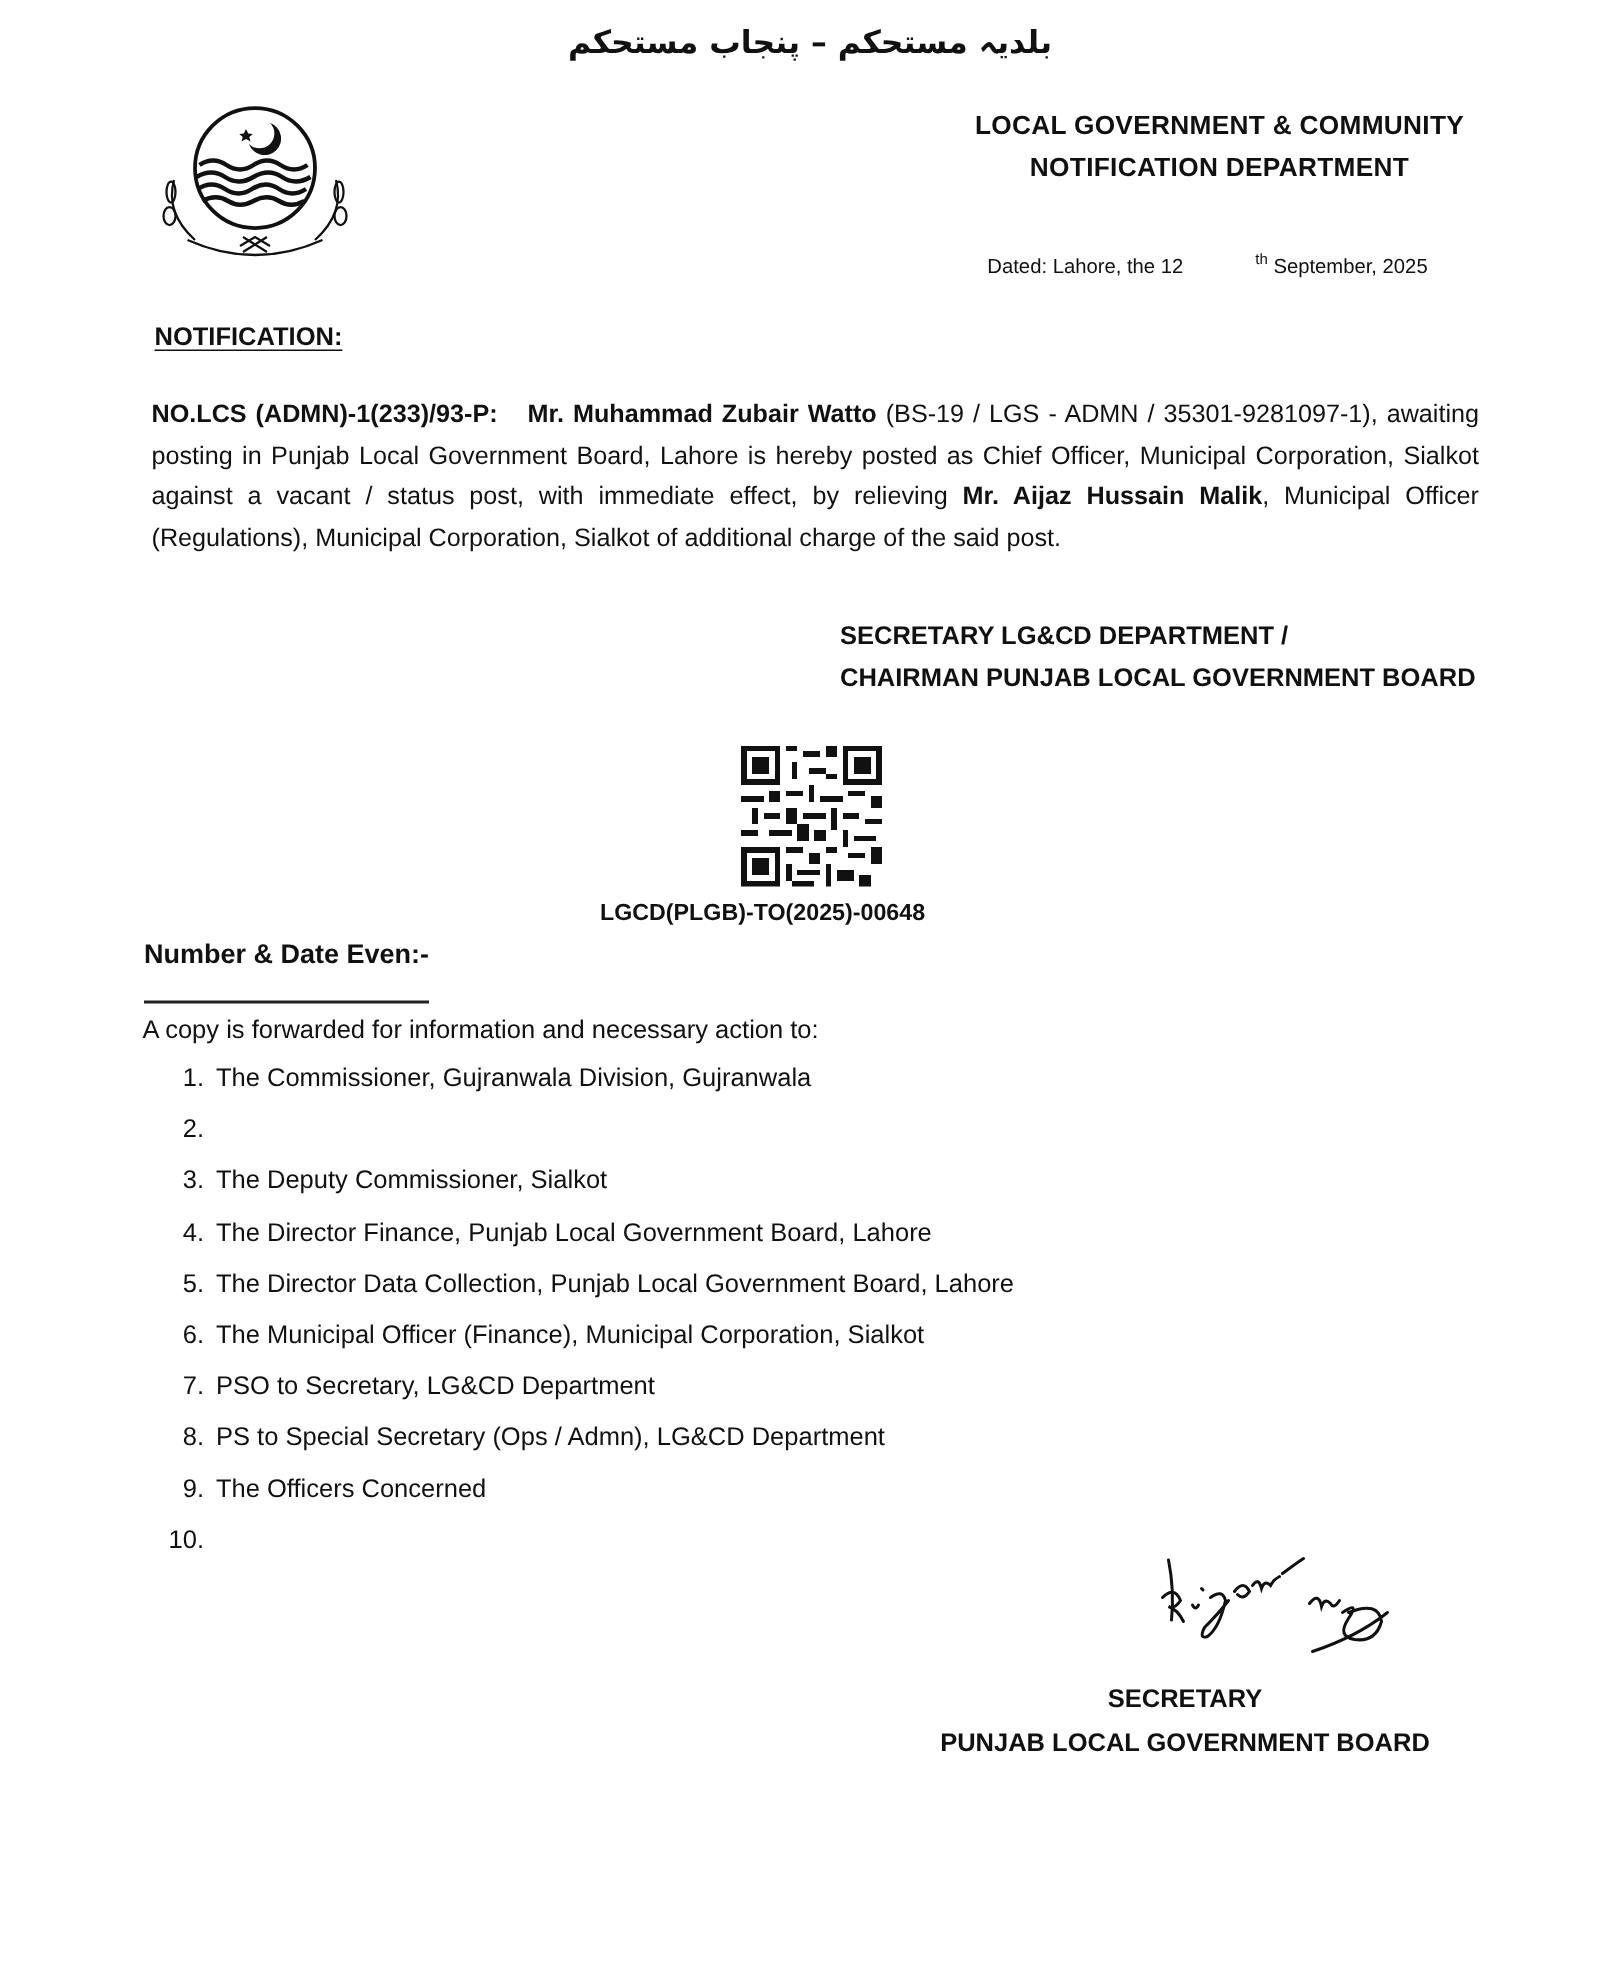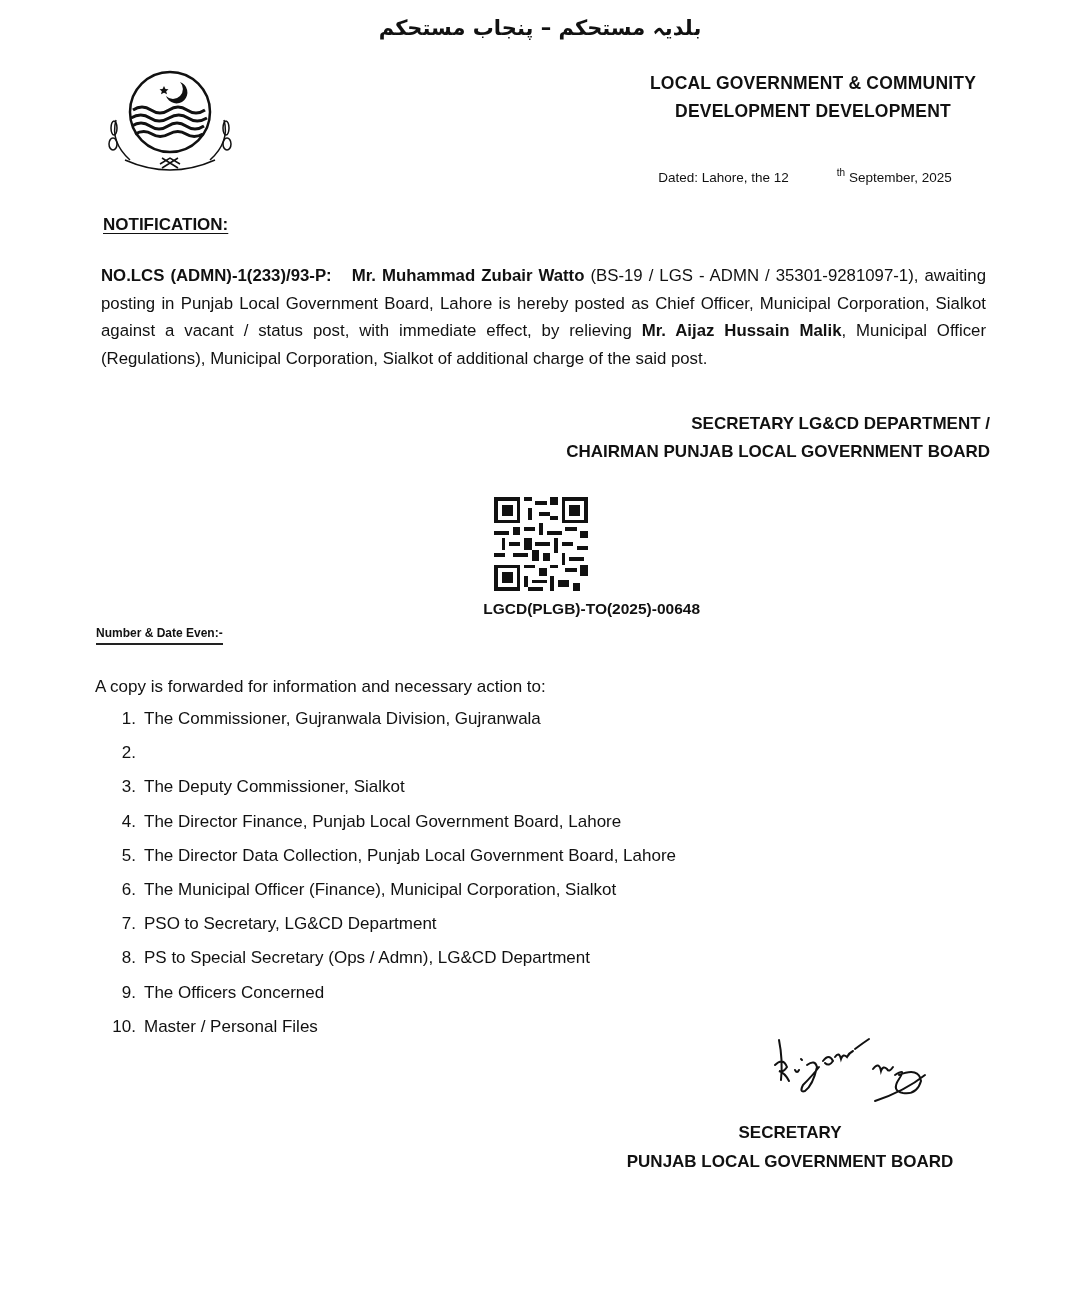--- a/index.html
+++ b/index.html
@@ -27,30 +27,30 @@
     left: 103px; top: 215px; font-weight: bold; font-size: 17px;
     text-decoration: underline; text-underline-offset: 3px;
   }
   .para {
     left: 101px; width: 885px; top: 262px; font-size: 16.8px; line-height: 27.5px;
     text-align: justify; text-align-last: left;
   }
   .para b { font-weight: bold; margin-top: 28px; }
   .para .gap { display: inline-block; width: 20px; }
   .signatory1 {
-    left: 560px; width: 430px; top: 410px; text-align: right;
+    left: 560px; width: 430px; top: 410px; text-align: left;
     font-weight: bold; font-size: 17px; line-height: 28px;
   }
   .qr { left: 494px; top: 497px; width: 94px; height: 94px; }
   .qr-code {
-    left: 400px; width: 300px; top: 600px; text-align: right;
+    left: 400px; width: 300px; top: 600px; text-align: left;
     font-weight: bold; font-size: 15.5px;
   }
   .nde {
-    left: 96px; top: 626px; font-weight: bold; font-size: 12px; padding-bottom: 3px;
+    left: 96px; top: 626px; font-weight: bold; font-size: 18px; padding-bottom: 20px;
     border-bottom: 2px solid #222;
   }
   .fwd { left: 95px; top: 677px; font-size: 17px; }
   .copy-list { left: 100px; top: 706px; margin: 0; padding: 0; list-style: none; }
   .copy-list li {
     font-size: 17px; height: 34.2px; line-height: 26px; display: flex;
   }
   .copy-list .num { width: 44px; text-align: right; padding-right: 8px; box-sizing: border-box; }
   .signature { left: 765px; top: 1035px; width: 170px; height: 90px; }
   .signatory2 {
@@ -80,21 +80,21 @@
     <ellipse cx="13" cy="76" rx="4" ry="6"></ellipse>
     <ellipse cx="126" cy="60" rx="3" ry="7"></ellipse>
     <ellipse cx="127" cy="76" rx="4" ry="6"></ellipse>
     <path d="M25 92 q45 20 90 0"></path>
     <path d="M60 96 l10 -6 l10 6 M62 90 l16 10 M78 90 l-16 10"></path>
   </g>
 </svg>
 
 <div class="abs dept">
   <div>LOCAL GOVERNMENT &amp; COMMUNITY</div>
-  <div>DEVELOPMENT DEVELOPMENT</div>
+  <div>NOTIFICATION DEPARTMENT</div>
 </div>
 <div class="abs dated"><span>Dated: Lahore, the 12</span><sup>th</sup><span> September, 2025</span></div>
 
 <div class="abs notif-title">NOTIFICATION:</div>
 <div class="abs para"><b>NO.LCS (ADMN)-1(233)/93-P:</b><span class="gap"></span><b>Mr.  Muhammad Zubair Watto</b><span> (BS-19 /  LGS - ADMN / 35301-9281097-1), awaiting posting in Punjab Local Government Board, Lahore is hereby posted as  Chief Officer, Municipal Corporation, Sialkot against a vacant / status post,  with immediate effect,  by relieving </span><b>Mr.  Aijaz Hussain Malik</b><span>, Municipal Officer (Regulations), Municipal Corporation, Sialkot of additional charge of the said post.</span></div>
 
 <div class="abs signatory1">
   <div>SECRETARY LG&amp;CD DEPARTMENT /</div>
   <div>CHAIRMAN PUNJAB LOCAL GOVERNMENT BOARD</div>
 </div>
@@ -185,21 +185,20 @@
   <li>
       <span class="num">8.</span>
       <span>PS to Special Secretary (Ops / Admn), LG&amp;CD Department</span>
     </li>
   <li>
       <span class="num">9.</span>
       <span>The Officers Concerned</span>
     </li>
   <li>
       <span class="num">10.</span>
-      <span>Master / Personal Files</span>
     </li>
 </ol>
 
 <svg class="abs signature" viewBox="0 0 170 90">
   <g fill="none" stroke="#111" stroke-width="2" stroke-linecap="round">
     <path d="M14 5 q4 20 2 40 M10 30 q8 -8 12 2 q-4 6 -8 4 q6 2 10 10"></path>
     <path d="M30 35 q2 4 4 0 M36 24 l1 1"></path>
     <path d="M42 30 q8 -6 10 2 q-4 18 -12 24 q-6 2 -2 -6 q10 -10 16 -18"></path>
     <path d="M58 26 q6 -8 10 0 q-4 6 -8 2 M70 22 q4 -6 6 2 q2 -6 6 -2 q2 -4 6 -6 M90 14 q8 -6 14 -10"></path>
     <path d="M108 34 q6 -8 8 2 q2 -6 6 -2 q2 4 6 -2"></path>

